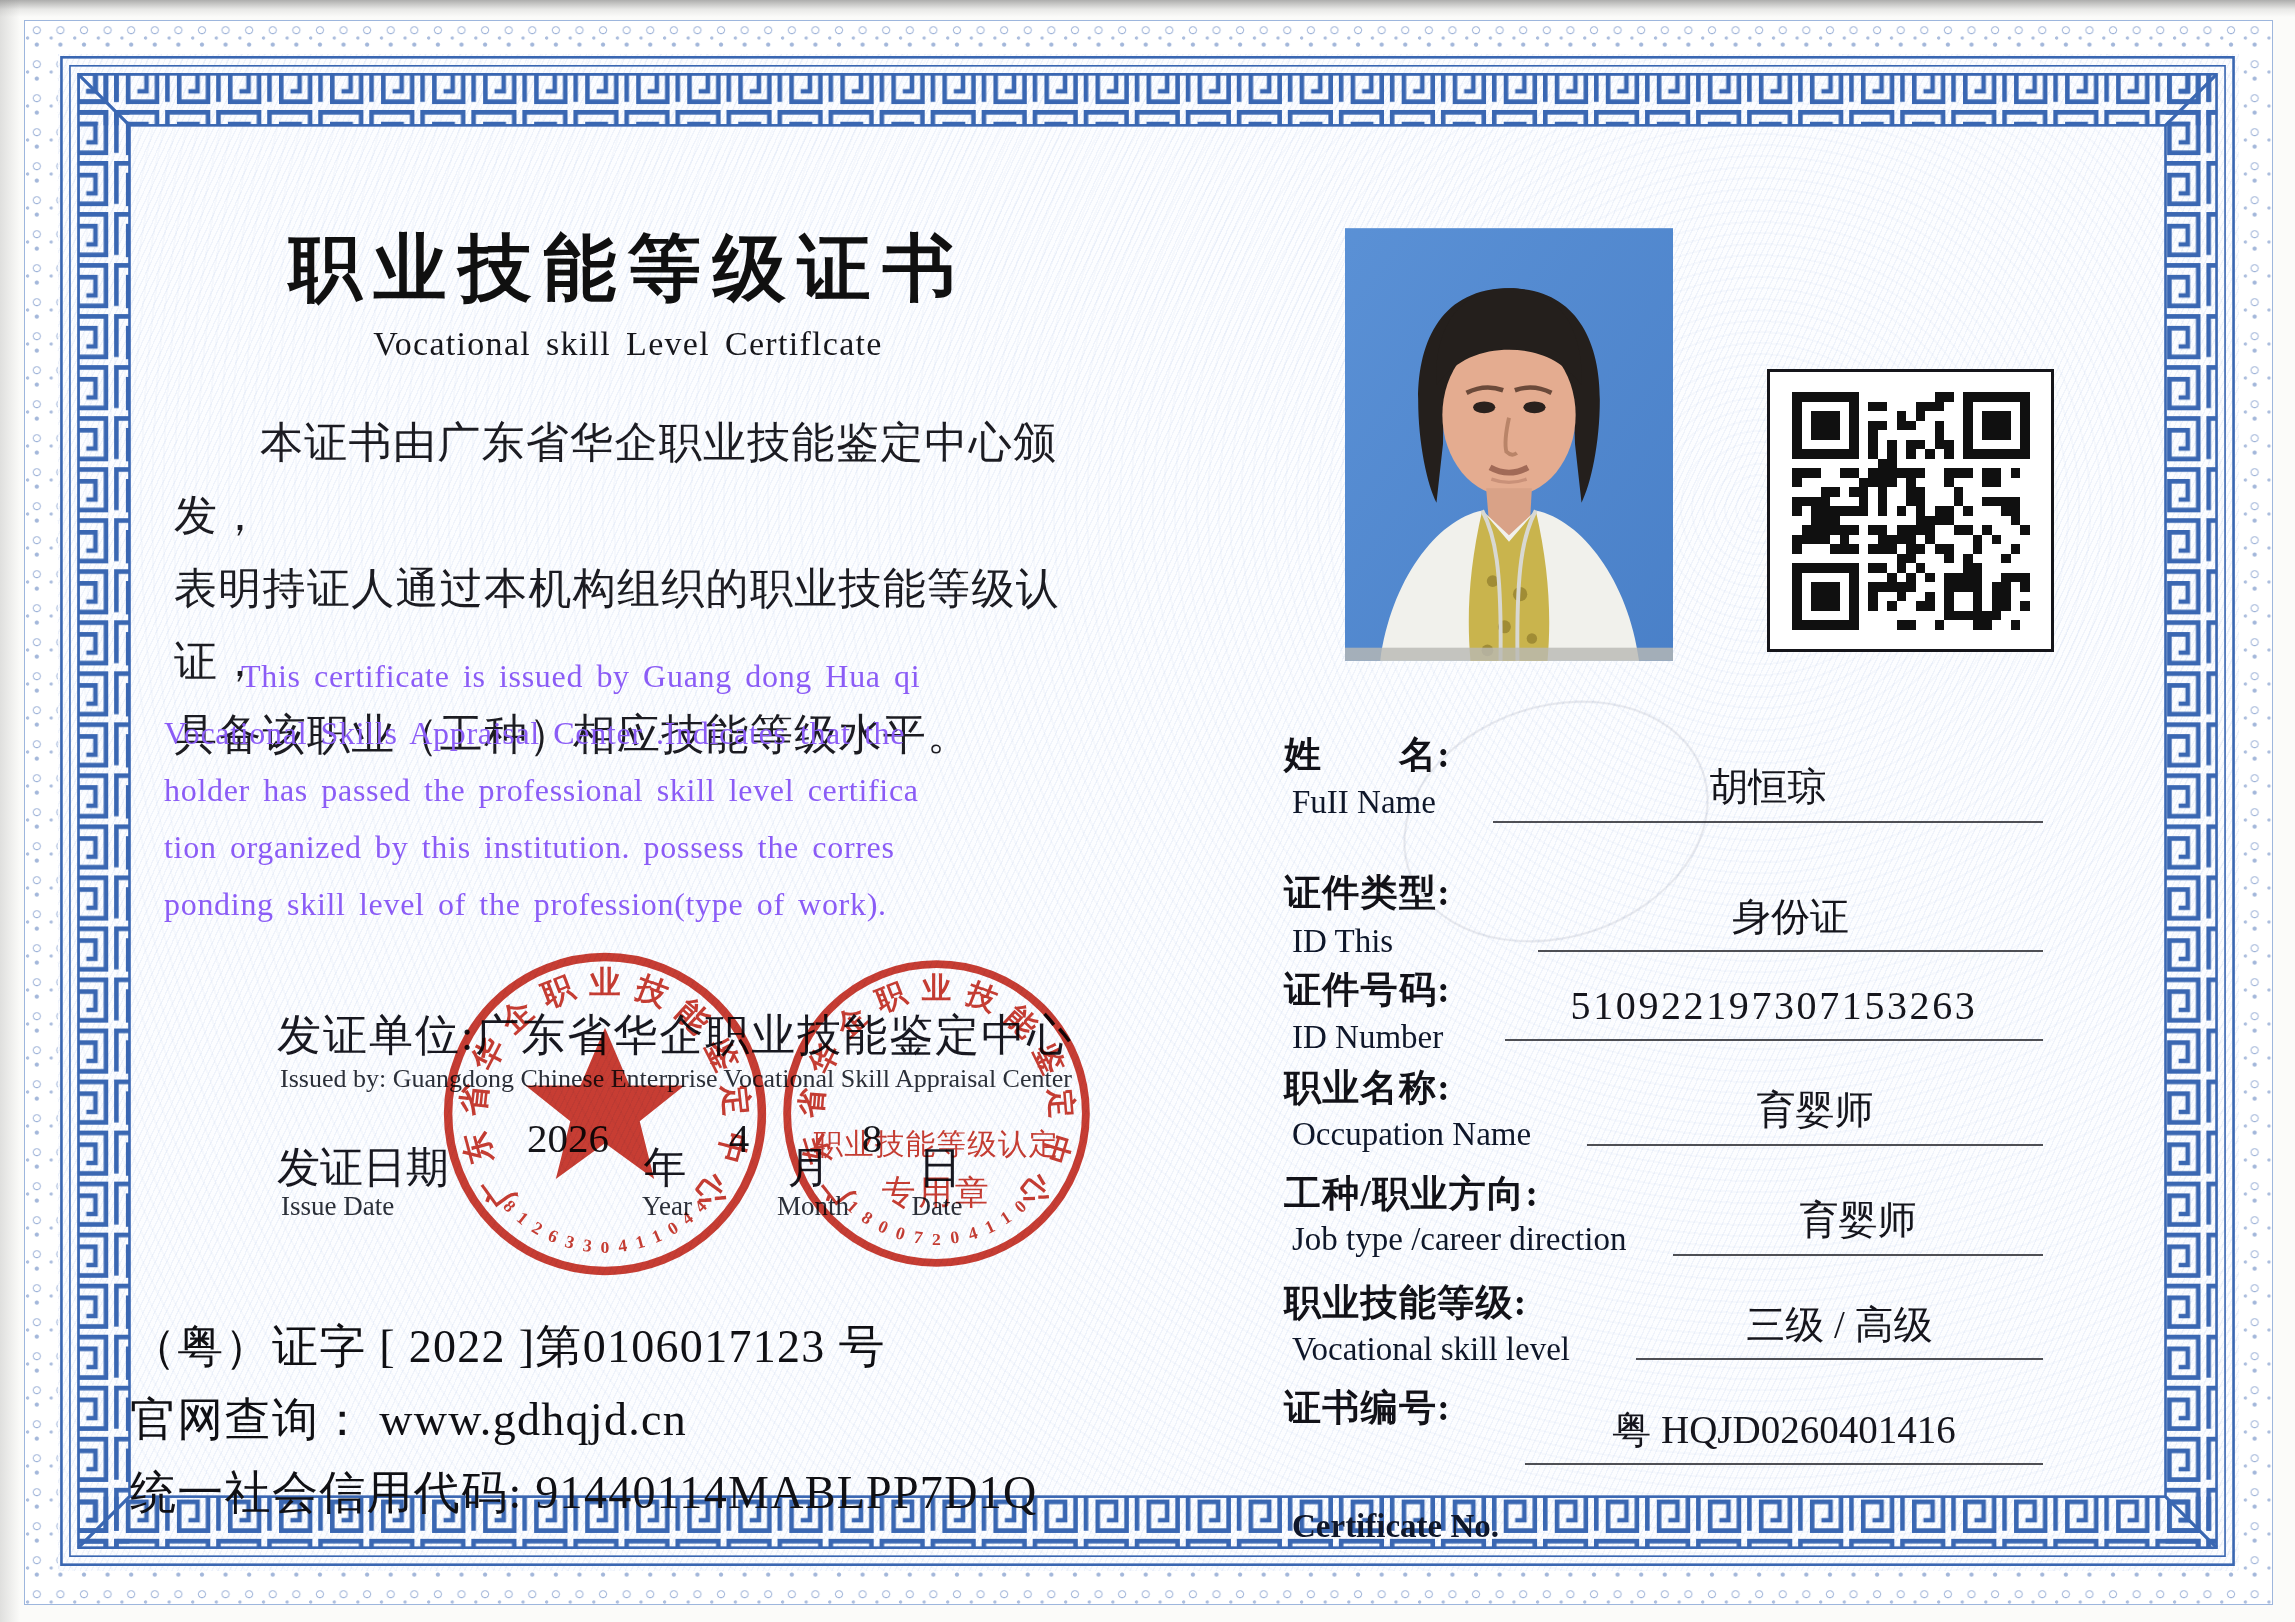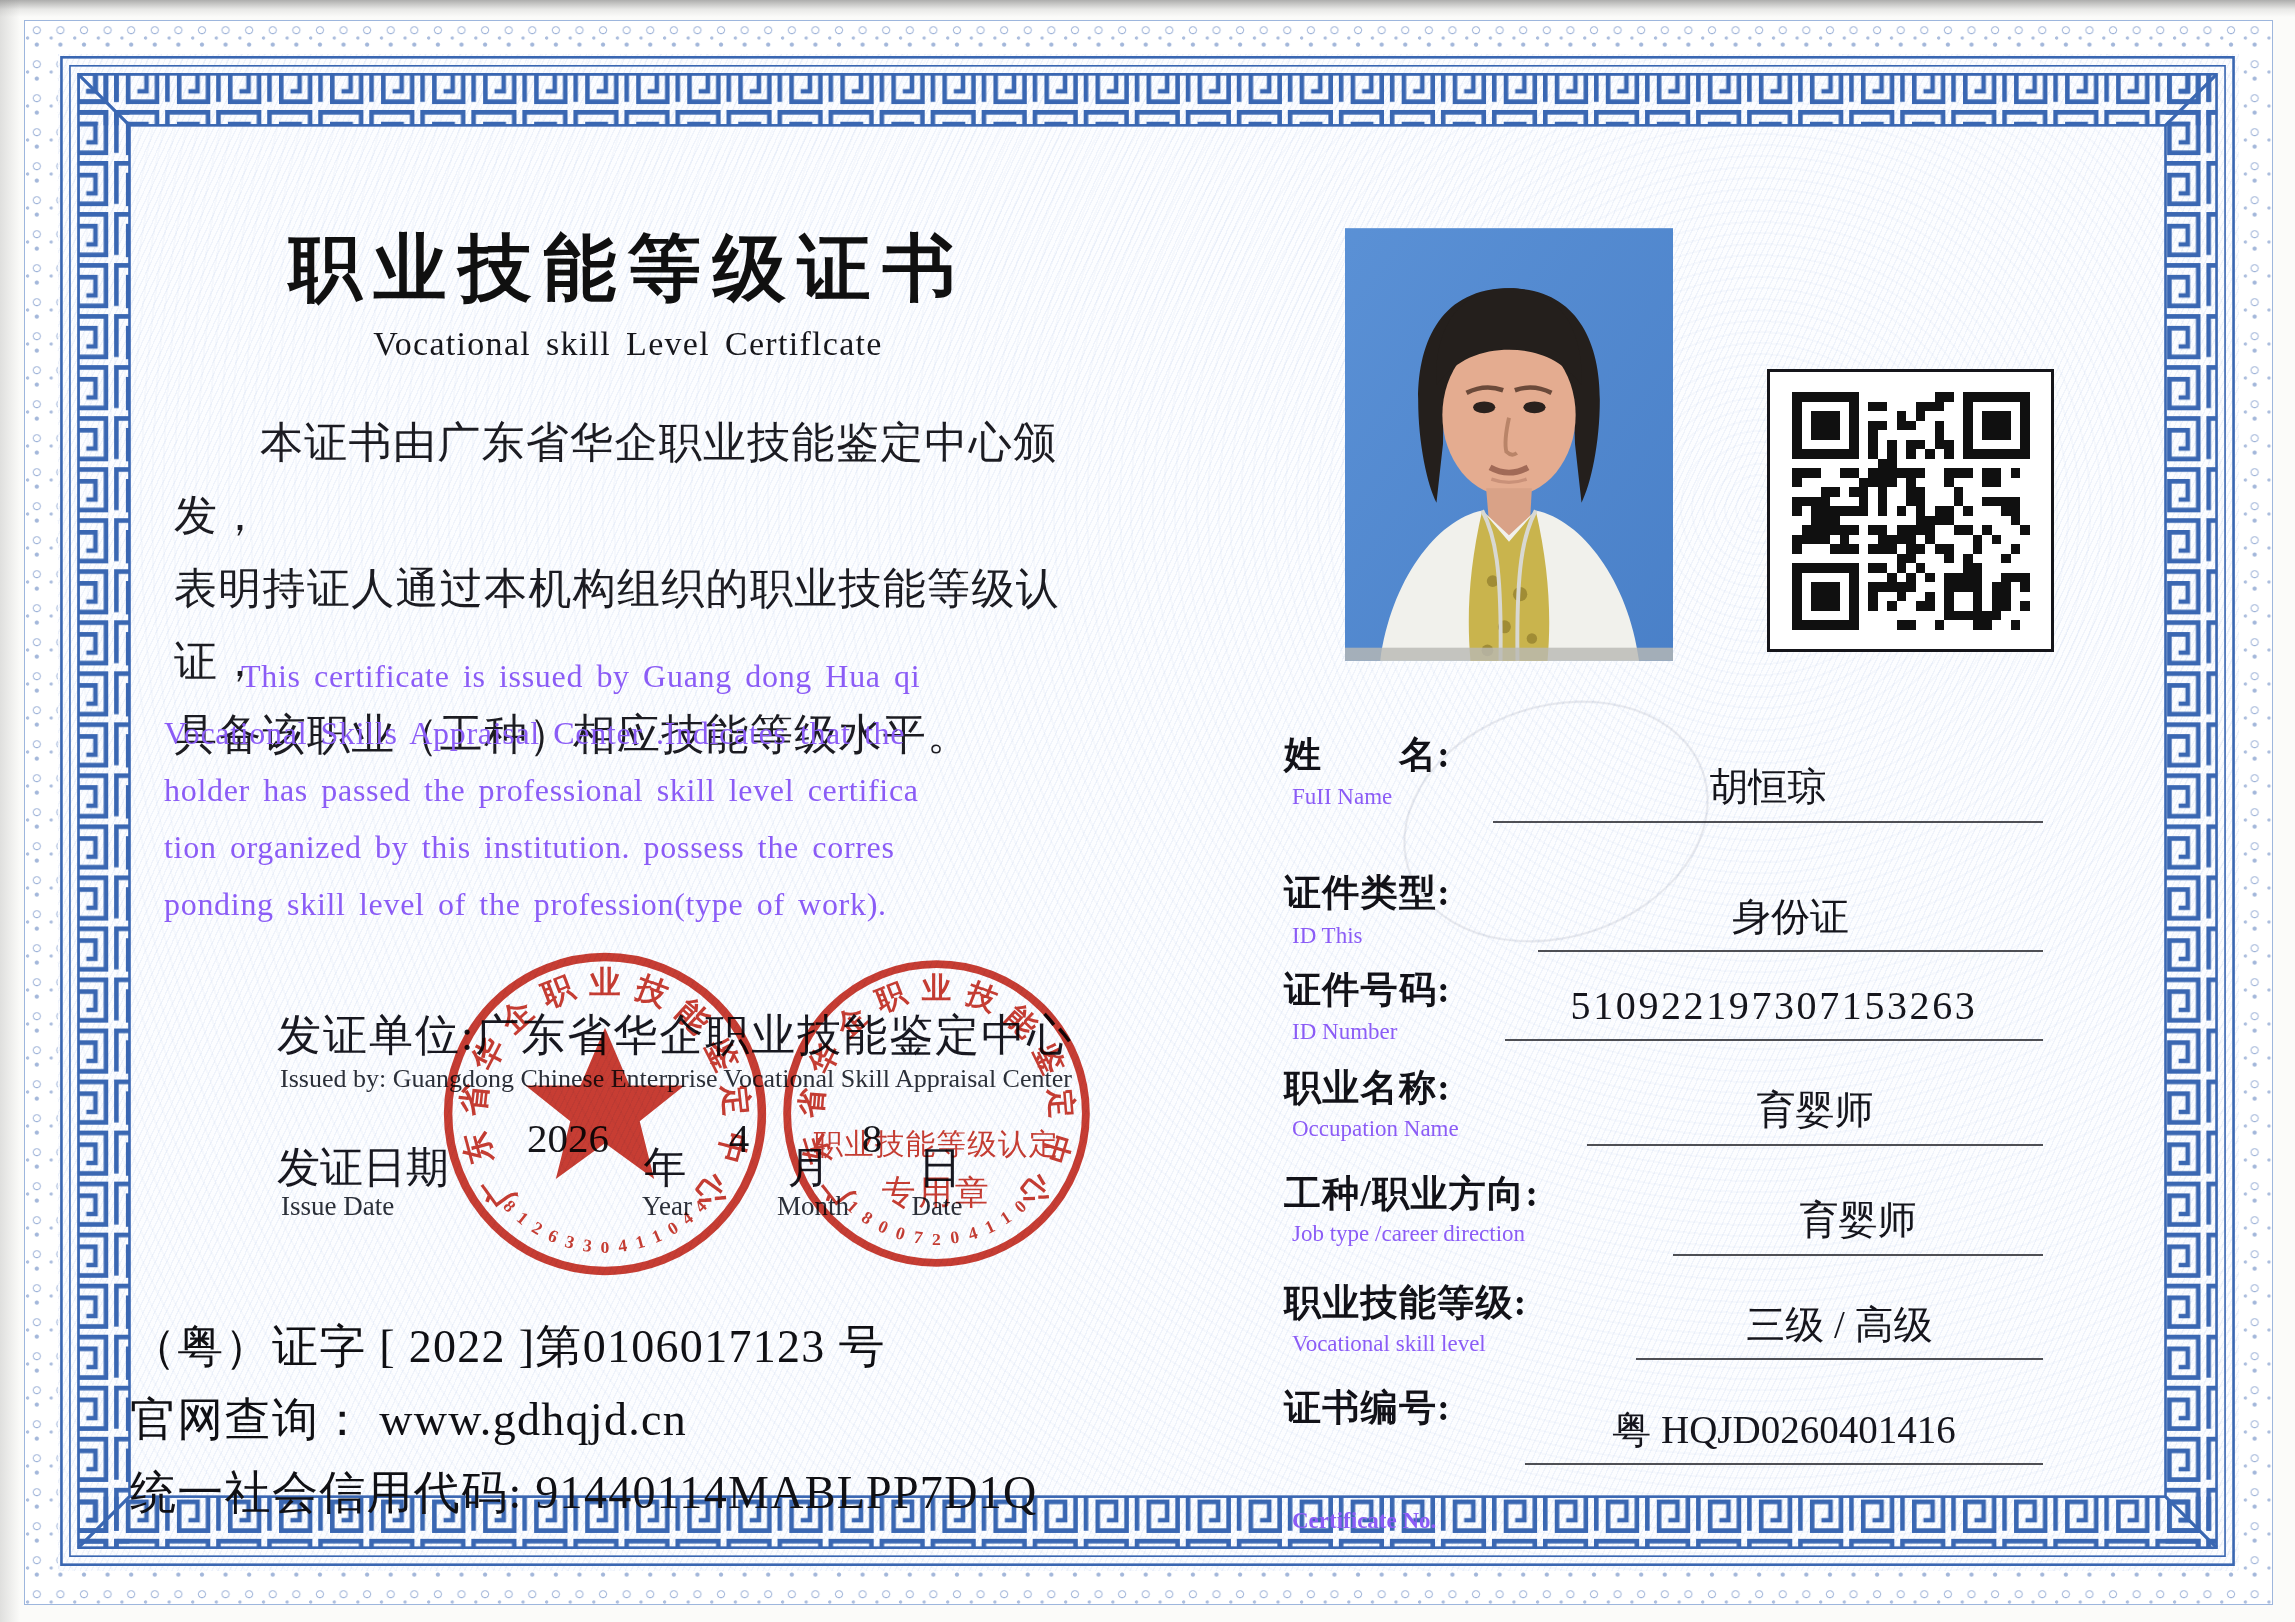--- a/index.html
+++ b/index.html
@@ -37,21 +37,21 @@
   .intro-en .ind{text-indent:77px;}
   .issuer-cn{left:277px;top:1006px;font-size:44px;letter-spacing:2px;color:#181820;}
   .issuer-en{left:280px;top:1064px;font-size:26px;color:#2b2f38;}
   .date-cn{font-size:43px;color:#181820;top:1139px;}
   .date-num{font-size:41px;color:#15151a;top:1114px;}
   .date-sub{font-size:27px;color:#2b2f38;top:1191px;}
   .ctr{transform:translateX(-50%);}
   .footer{left:130px;top:1310px;font-size:46px;line-height:73px;letter-spacing:1.3px;color:#101014;}
   
   .flabel{left:1284px;font-size:37px;font-weight:600;letter-spacing:1.3px;color:#121218;white-space:nowrap;}
-  .flabel-en{left:1292px;font-size:23px;color:#8b5cf6;white-space:nowrap;}
+  .flabel-en{left:1292px;font-size:33px;color:#0f172a;white-space:nowrap;}
   .fvalue{height:63px;line-height:63px;text-align:center;font-size:39px;color:#15151c;white-space:nowrap;}
   .fline{height:2px;background:rgba(40,42,48,.82);}
   .idnum{letter-spacing:2.6px;font-size:40px;}
   
   .photo{left:1345px;top:228px;width:328px;height:433px;}
   .qrbox{left:1767px;top:369px;width:281px;height:277px;border:3.3px solid #15151a;background:#ffffff;
          display:flex;align-items:center;justify-content:center;}
   .seal{mix-blend-mode:multiply;opacity:.9;color:#c5281c;}
   .emboss{left:1400px;top:705px;width:308px;height:229px;border:2px solid rgba(115,120,140,.17);
           border-radius:50%;transform:rotate(-18deg);filter:blur(0.7px);}

